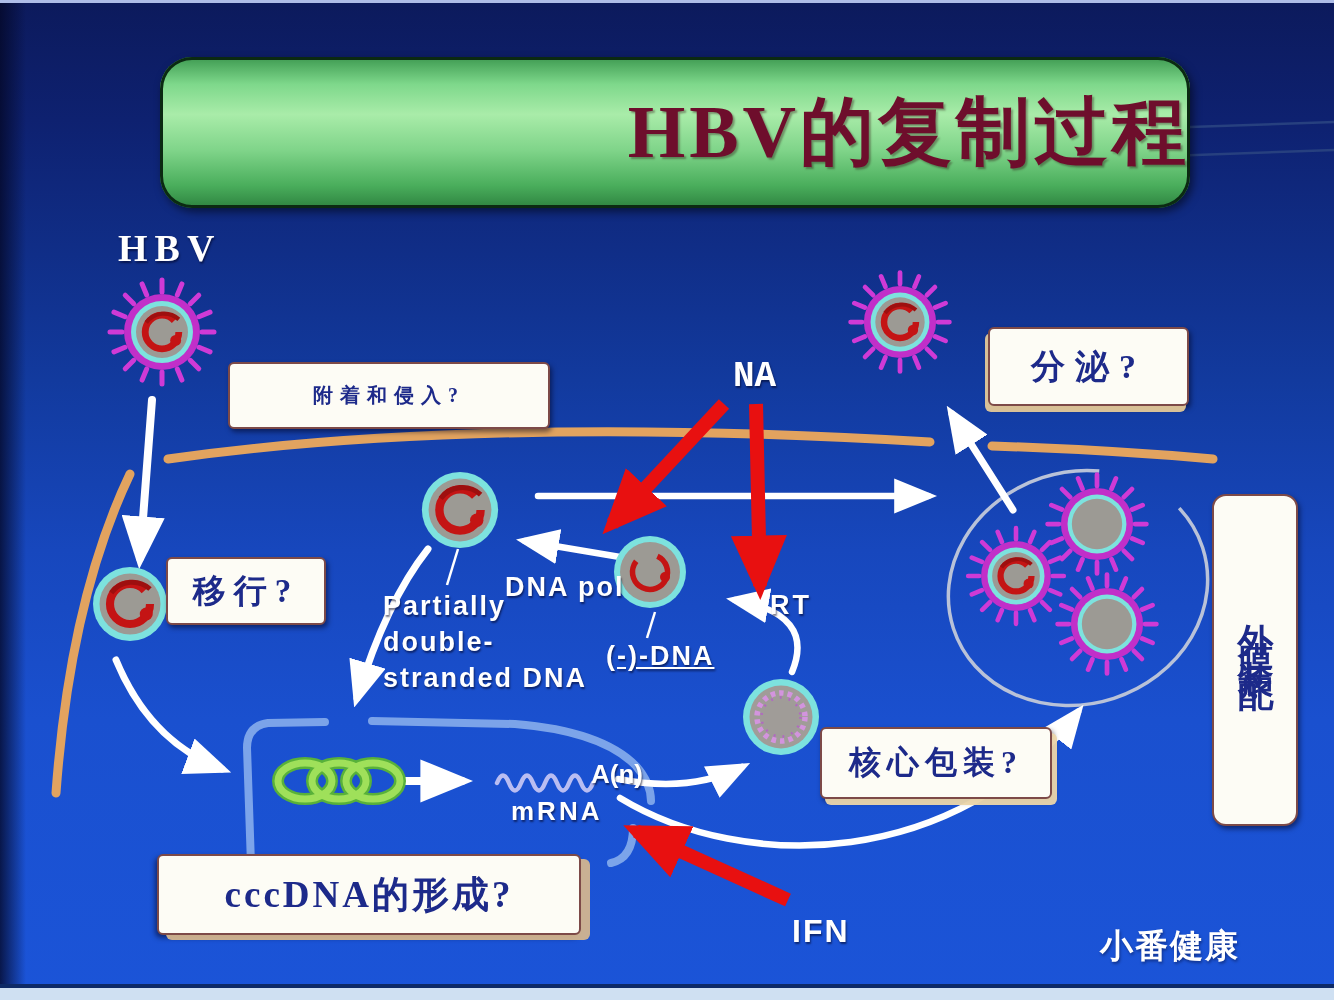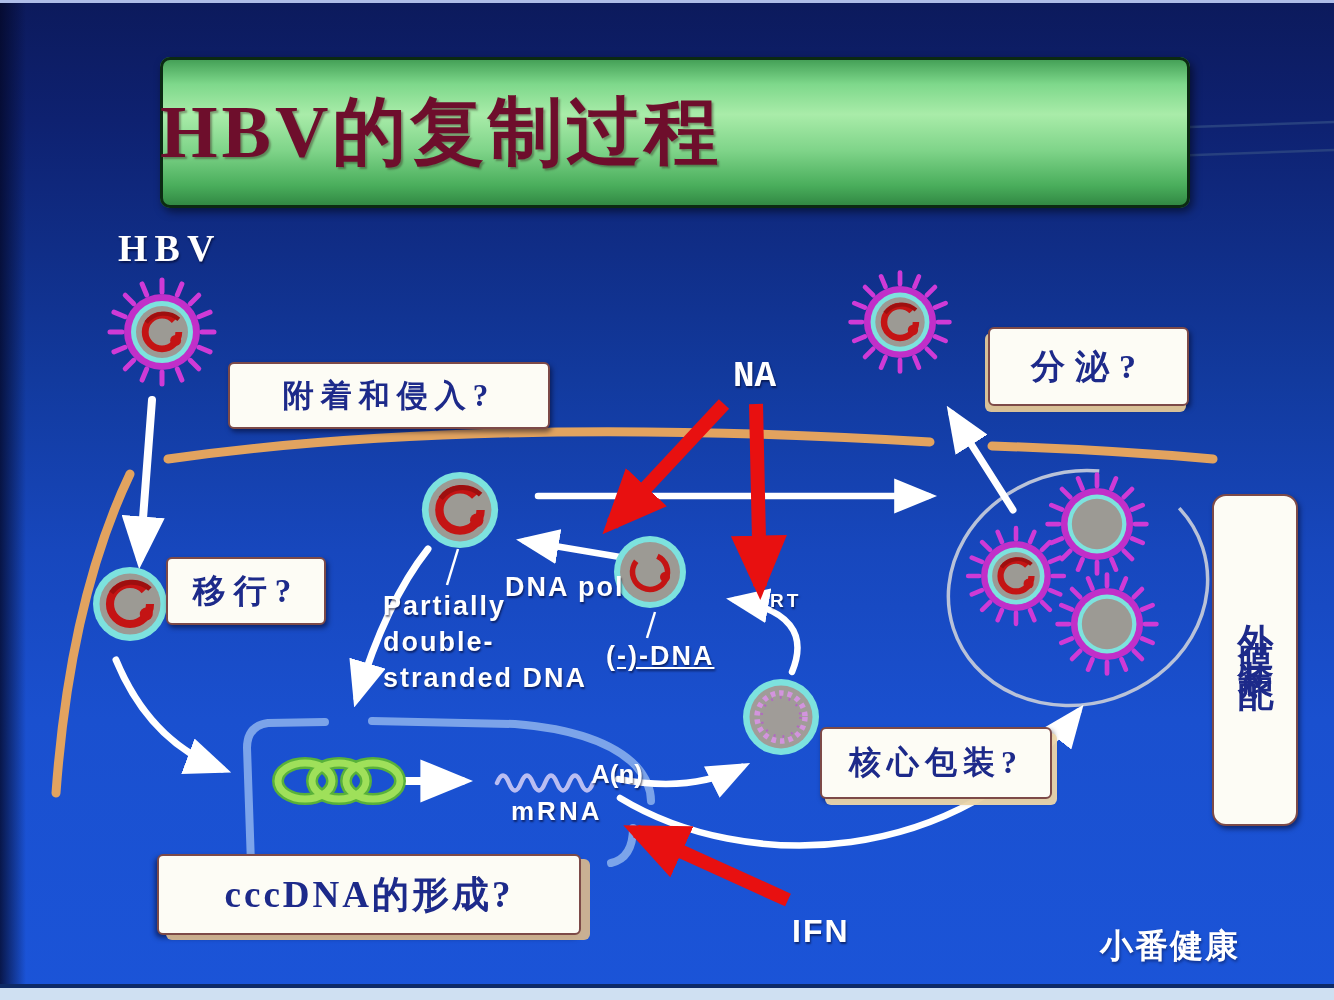--- a/index.html
+++ b/index.html
@@ -9,52 +9,52 @@
     background:linear-gradient(180deg,#0c1a5c 0%,#0e2170 12%,#123a9e 38%,#1747bd 55%,#1a50cf 72%,#1b54d8 100%);
   }
   
   #stage::before{content:"";position:absolute;inset:0;pointer-events:none;
     background:linear-gradient(90deg,rgba(4,8,40,.8) 0px,rgba(4,8,40,0) 26px);}
   .topline{position:absolute;left:0;top:0;width:1334px;height:3px;background:#aebde8;}
   .botline1{position:absolute;left:0;top:984px;width:1334px;height:4px;background:#0e2a66;}
   .botline2{position:absolute;left:0;top:988px;width:1334px;height:12px;background:#cfe0f2;}
 
   
-  .banner{position:absolute;left:160px;top:57px;width:1030px;height:151px;border-radius:10px;
+  .banner{position:absolute;left:160px;top:57px;width:1030px;height:151px;border-radius:32px;
     background:linear-gradient(180deg,#3e9a51 0%,#7ed88b 18%,#a9eca9 38%,#7fd489 62%,#4aae5c 85%,#2e8340 100%);
     box-shadow:0 0 0 3px #0b2a12 inset, 3px 4px 8px rgba(0,0,0,.5);
-    display:flex;align-items:center;justify-content:flex-start;}
+    display:flex;align-items:center;justify-content:flex-end;}
   .banner .title{font-family:"Liberation Serif",serif;font-weight:bold;font-size:74px;
     color:#6e0e2c;letter-spacing:4px;text-shadow:2px 2px 2px rgba(40,0,10,.35);}
 
   
   .wbox{position:absolute;background:#fdfcf5;border:2px solid #7d4a48;border-radius:6px;
     display:flex;align-items:center;justify-content:center;
     color:#1d2a8a;font-weight:bold;font-family:"Liberation Serif",serif;
     box-shadow:2px 3px 5px rgba(0,0,25,.5);}
-  .box-attach {left:228px;top:362px;width:318px;height:63px;font-size:31px;letter-spacing:7px;text-align:center;}
+  .box-attach {left:228px;top:362px;width:318px;height:63px;font-size:20px;letter-spacing:7px;text-align:center;}
   .box-migrate{left:166px;top:557px;width:156px;height:64px;font-size:33px;letter-spacing:8px;}
   .box-secrete{left:988px;top:327px;width:197px;height:75px;font-size:34px;letter-spacing:10px;
     box-shadow:-3px 6px 0 rgba(228,200,152,.95),2px 3px 5px rgba(0,0,25,.5);}
   .box-corepack{left:820px;top:727px;width:228px;height:68px;font-size:32px;letter-spacing:6px;
     box-shadow:5px 6px 0 rgba(236,214,170,.95),2px 3px 5px rgba(0,0,25,.5);}
   .box-cccdna{left:157px;top:854px;width:420px;height:77px;font-size:37px;letter-spacing:3px;
     box-shadow:9px 5px 0 rgba(221,186,140,.9),-2px 3px 5px rgba(0,0,25,.5);}
   .box-envelope{left:1212px;top:494px;width:82px;height:328px;font-size:36px;border-radius:14px;
     writing-mode:vertical-rl;text-orientation:upright;letter-spacing:18px;}
 
   
   .wlab{position:absolute;color:#fff;font-weight:bold;
     text-shadow:1px 2px 2px rgba(0,0,30,.55);white-space:nowrap;}
   .lab-hbv{left:118px;top:226px;font-size:38px;font-family:"Liberation Serif",serif;letter-spacing:7px;}
   .lab-na{left:733px;top:356px;font-size:36px;font-family:Liberation Mono, monospace;}
   .lab-dnapol{left:505px;top:572px;font-size:27px;letter-spacing:2px;}
   .lab-partial{left:383px;top:588px;font-size:27px;line-height:36px;letter-spacing:2px;}
   .lab-minusdna{left:606px;top:641px;font-size:27px;letter-spacing:2px;text-decoration:underline;}
-  .lab-rt{left:770px;top:590px;font-size:19px;letter-spacing:3px;}
+  .lab-rt{left:770px;top:590px;font-size:27px;letter-spacing:3px;}
   .lab-an{left:591px;top:759px;font-size:26px;}
   .lab-mrna{left:511px;top:796px;font-size:26px;letter-spacing:3px;}
   .lab-ifn{left:792px;top:883px;font-size:32px;letter-spacing:2px;margin-top:30px;}
   .watermark{left:1100px;top:924px;font-size:33px;letter-spacing:2px;text-shadow:1px 2px 3px rgba(0,0,30,.4);}
 
   svg{position:absolute;left:0;top:0;}
 </style>
 </head>
 <body>
 

